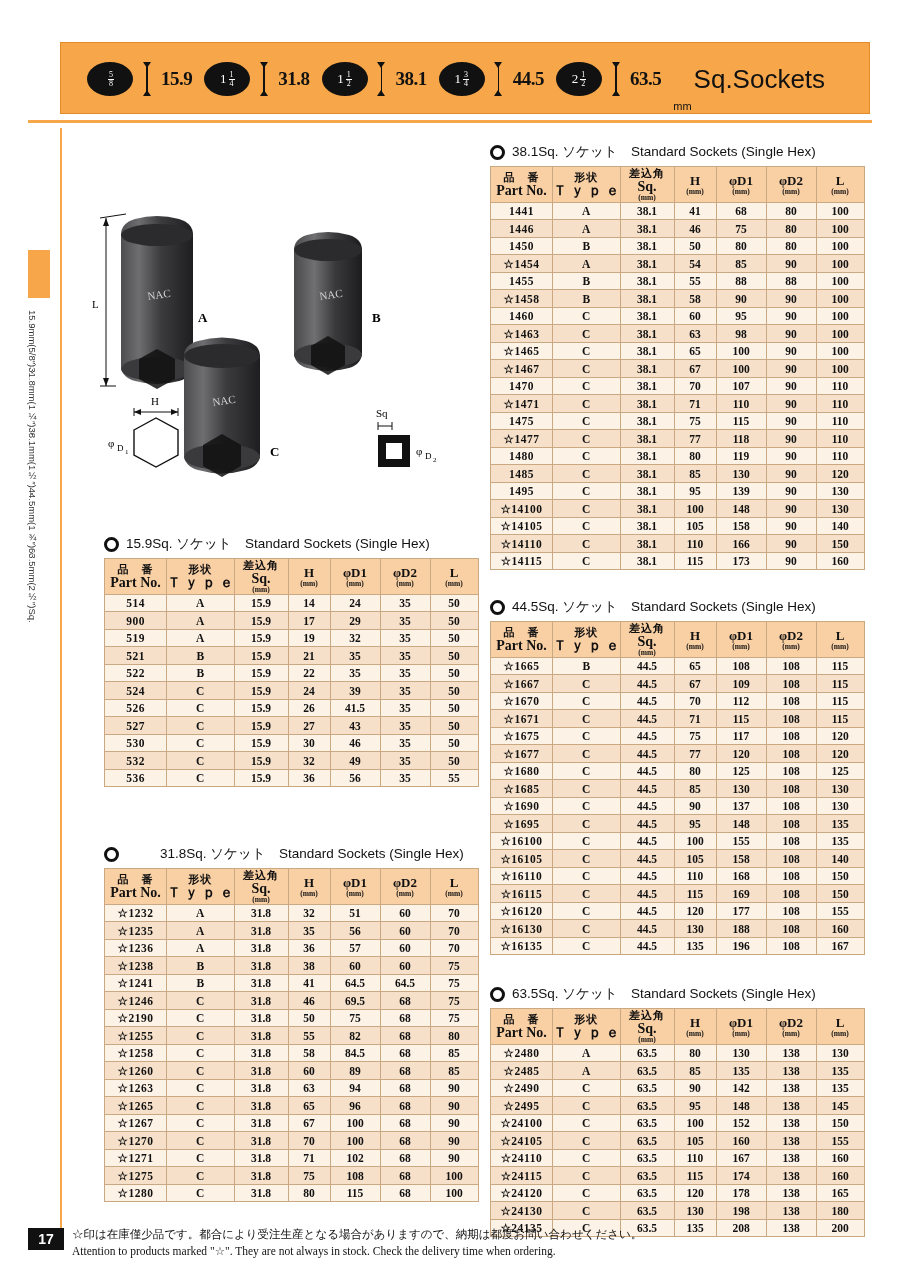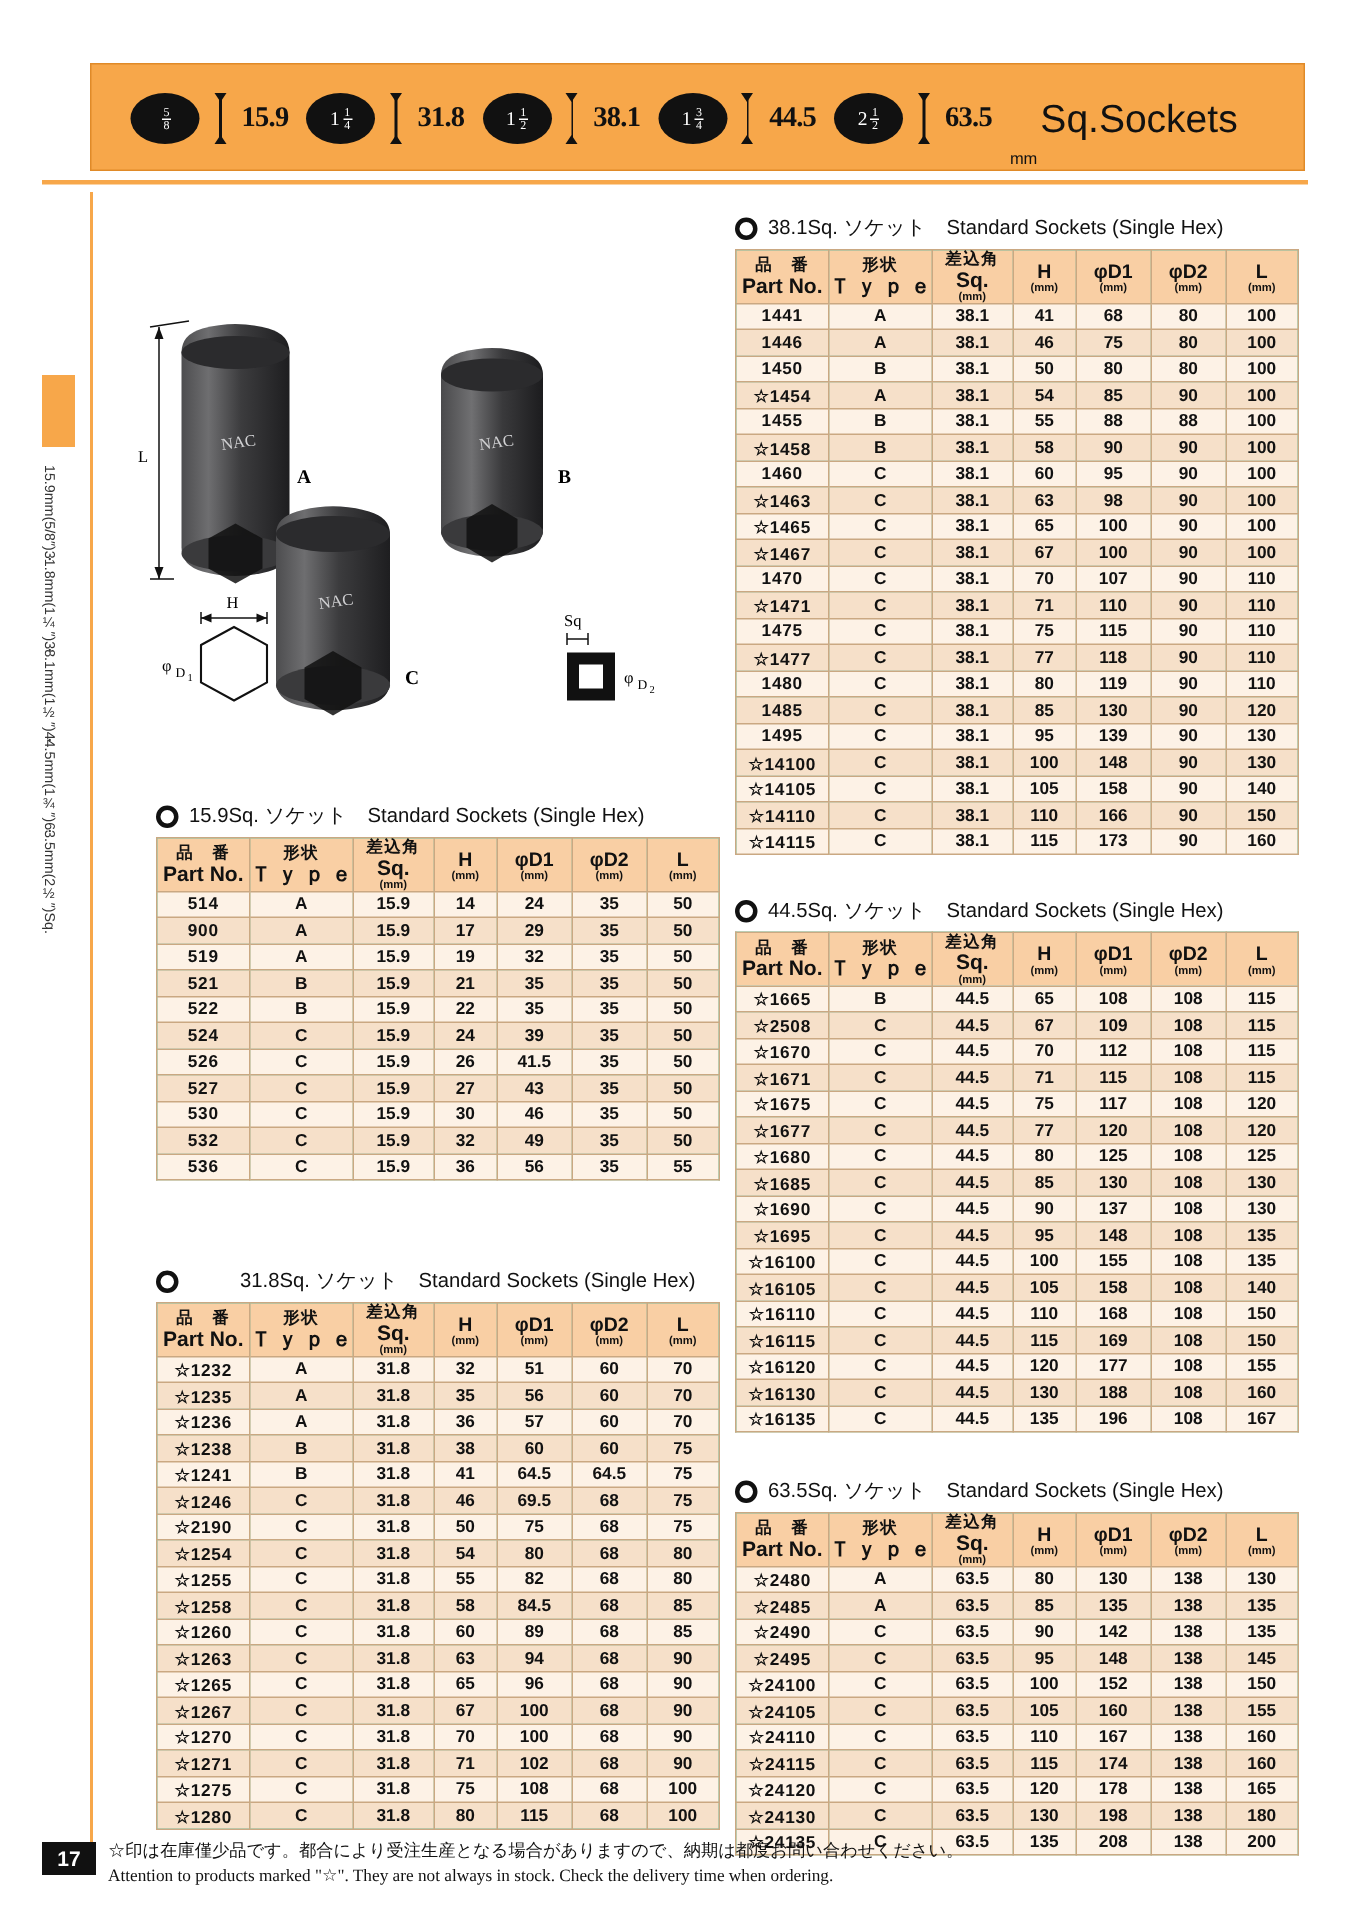--- a/index.html
+++ b/index.html
@@ -74,22 +74,22 @@
   .sect-title { position:absolute; display:flex; align-items:center; gap:7px; }
   .ring {
     width:15px; height:15px; border-radius:50%;
     border:3.5px solid #111; background:#fff;
   }
   .sect-title .txt { font-size:13.5px; color:#111; }
 
   
   table.spec {
     border-collapse:collapse;
-    font-family:Liberation Sans, sans-serif;
-    background:#5eead4;
+    font-family:Liberation Serif, serif;
+    background:#b91c1c;
   }
   table.spec th, table.spec td {
     border:1px solid #caa882;
     text-align:center;
     padding:0;
     white-space:nowrap;
   }
   table.spec thead th {
     background:#f9cfa4;
     font-weight:bold;
@@ -525,29 +525,20 @@
         <tr>
           <td class="partno">☆2190</td>
           <td>C</td>
           <td>31.8</td>
           <td>50</td>
           <td>75</td>
           <td>68</td>
           <td>75</td>
         </tr>
         <tr>
-          <td class="partno">☆1254</td>
-          <td>C</td>
-          <td>31.8</td>
-          <td>54</td>
-          <td>80</td>
-          <td>68</td>
-          <td>80</td>
-        </tr>
-        <tr>
           <td class="partno">☆1255</td>
           <td>C</td>
           <td>31.8</td>
           <td>55</td>
           <td>82</td>
           <td>68</td>
           <td>80</td>
         </tr>
         <tr>
           <td class="partno">☆1258</td>
@@ -910,21 +901,21 @@
         <tr>
           <td class="partno">☆1665</td>
           <td>B</td>
           <td>44.5</td>
           <td>65</td>
           <td>108</td>
           <td>108</td>
           <td>115</td>
         </tr>
         <tr>
-          <td class="partno">☆2508</td>
+          <td class="partno">☆1667</td>
           <td>C</td>
           <td>44.5</td>
           <td>67</td>
           <td>109</td>
           <td>108</td>
           <td>115</td>
         </tr>
         <tr>
           <td class="partno">☆1670</td>
           <td>C</td>

